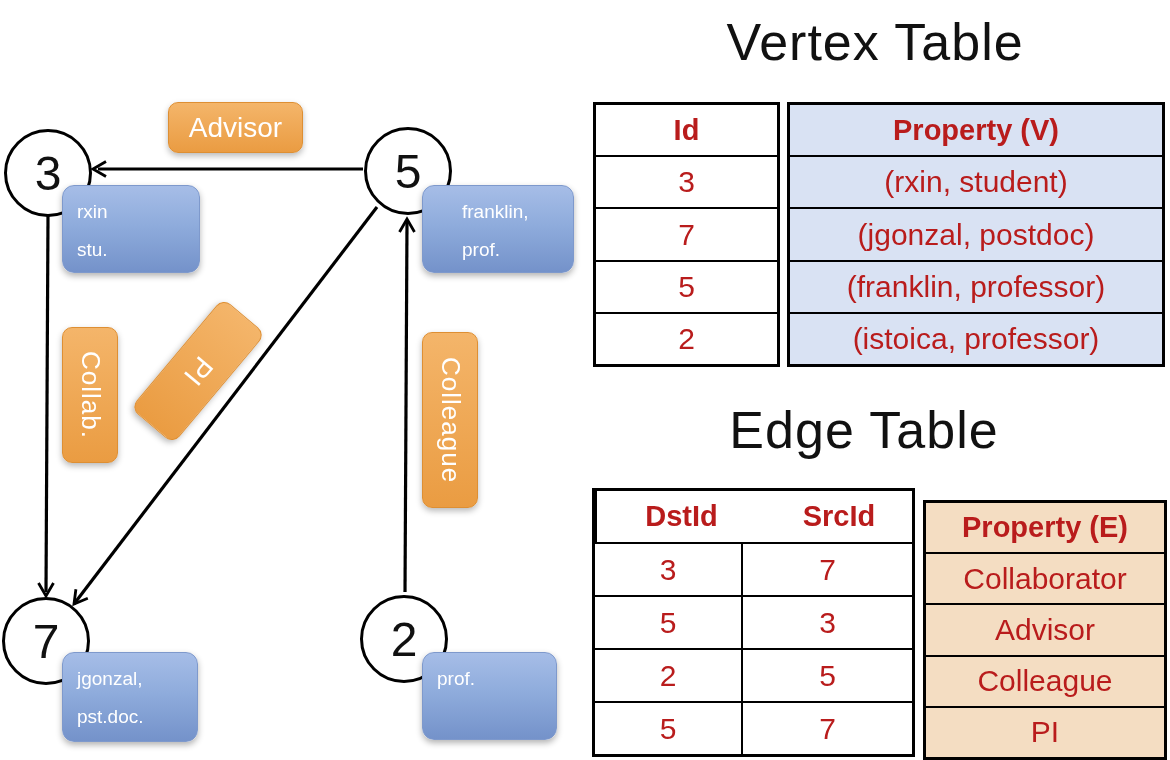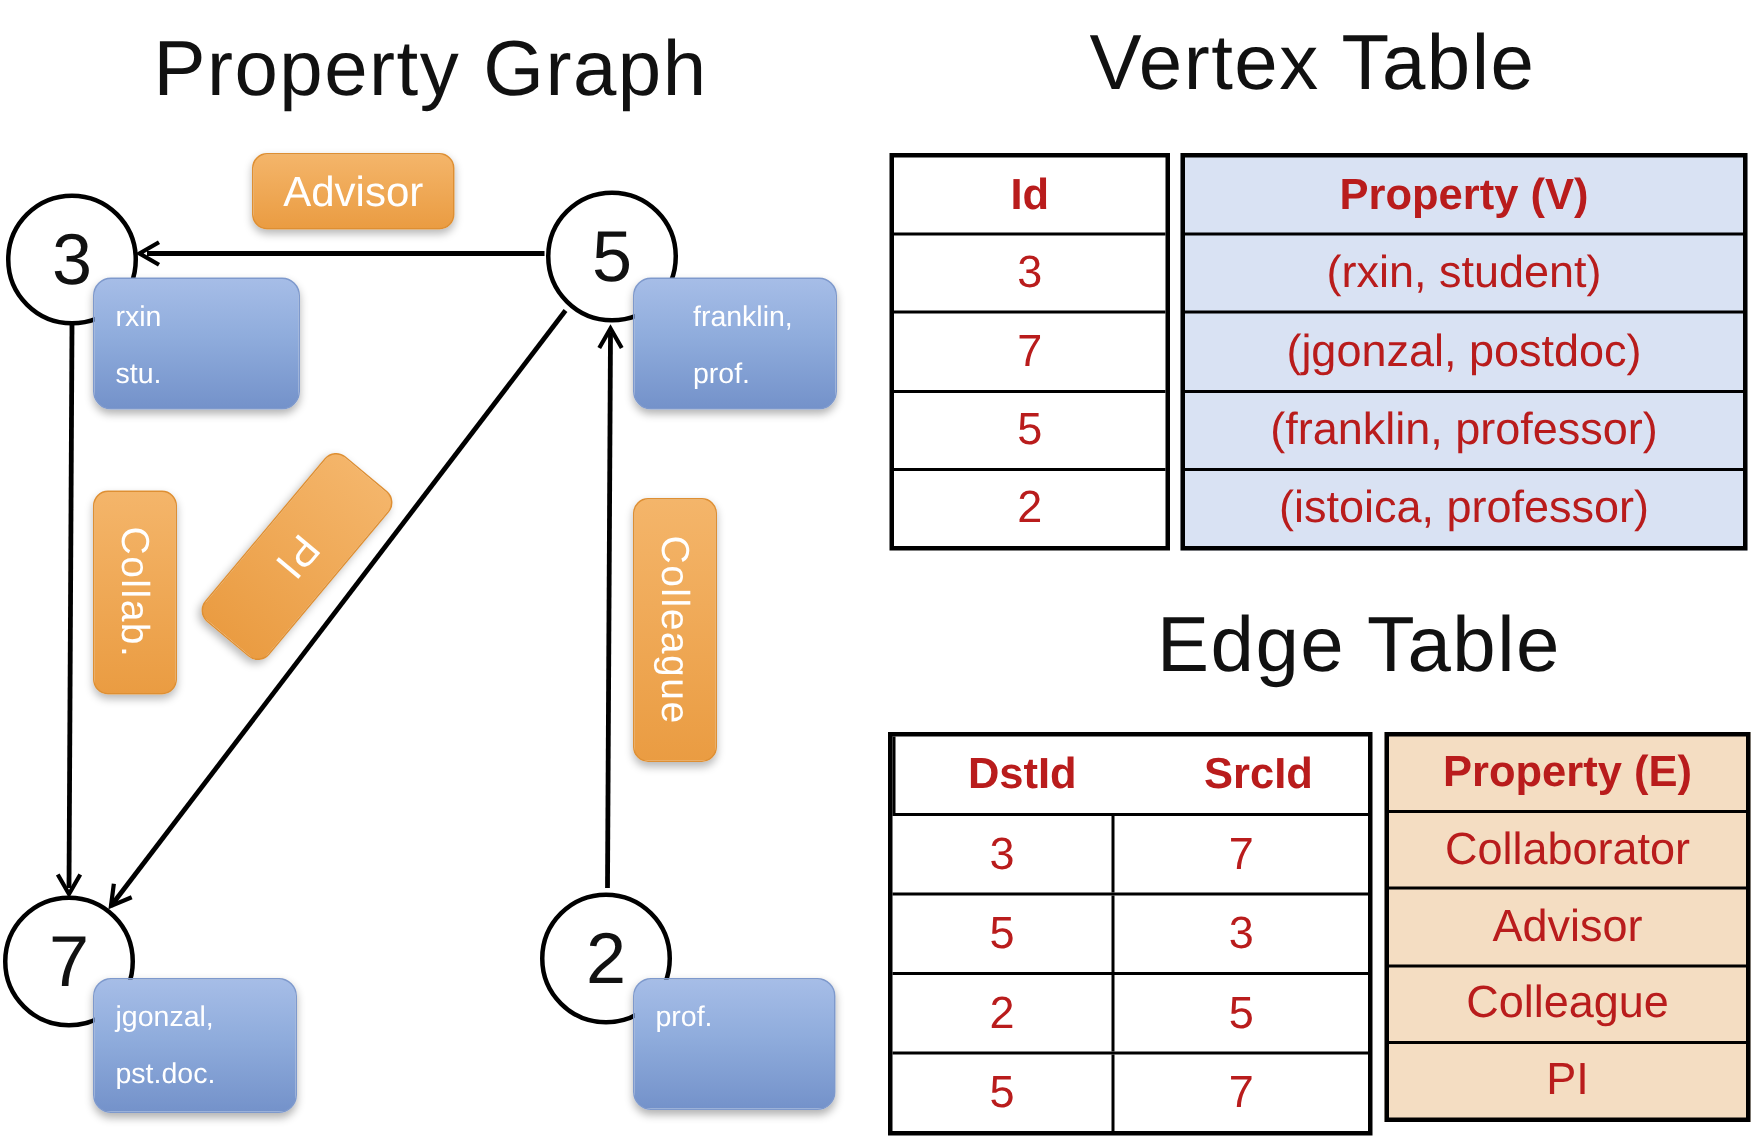--- a/index.html
+++ b/index.html
@@ -55,23 +55,22 @@
   .tcell.hdr { font-weight:bold; font-size:29px; }
   .cdiv { border-left:2.5px solid #000; }
   .bluefill { background:#D9E2F3; }
   .tanfill  { background:#F4DDC2; }
 </style>
 </head>
 <body>
 
 <div id="stage">
 
-  <div class="title" style="left:37px; top:16px; width:500px;">Property Graph</div>
   <div class="title" style="left:640px; top:12px; width:470px;">Vertex Table</div>
-  <div class="title" style="left:676px; top:400px; width:460px;">Edge Table</div>
+  <div class="title" style="left:634px; top:400px; width:460px;">Edge Table</div>
 
   <svg id="arrows" width="1170" height="760">
     <g>
       <line x1="363" y1="169" x2="98" y2="169"></line>
       <polyline points="106,161.5 93,169 106,176.5"></polyline>
     </g>
     <g>
       <line x1="48" y1="216" x2="46" y2="592"></line>
       <polyline points="38.5,583 46,596 53.5,583"></polyline>
     </g>
@@ -95,21 +94,21 @@
     <span class="num">7</span>
   </div>
   <div class="node" style="left:360px; top:595px;">
     <span class="num">2</span>
   </div>
 
   <div class="vbox" style="left:62px; top:185px; width:138px; height:88px;">
     <div>rxin</div>
     <div>stu.</div>
   </div>
-  <div class="vbox" style="left:422px; top:185px; width:136px; height:88px;padding-left:39px;">
+  <div class="vbox" style="left:422px; top:185px; width:152px; height:88px;padding-left:39px;">
     <div>franklin,</div>
     <div>prof.</div>
   </div>
   <div class="vbox" style="left:62px; top:652px; width:136px; height:90px;">
     <div>jgonzal,</div>
     <div>pst.doc.</div>
   </div>
   <div class="vbox" style="left:422px; top:652px; width:135px; height:88px;">
     <div>prof.</div>
   </div>
@@ -179,21 +178,21 @@
     <div class="trow">
       <div class="tcell" style="flex:0 0 146px;">2</div>
       <div class="tcell cdiv">5</div>
     </div>
     <div class="trow">
       <div class="tcell" style="flex:0 0 146px;">5</div>
       <div class="tcell cdiv">7</div>
     </div>
   </div>
 
-  <div class="tblock tanfill" style="left:923px; top:488px; width:244px; height:260px;">
+  <div class="tblock tanfill" style="left:923px; top:500px; width:244px; height:260px;">
     <div class="trow">
         <div class="tcell hdr">Property (E)</div>
       </div>
     <div class="trow">
         <div class="tcell">Collaborator</div>
       </div>
     <div class="trow">
         <div class="tcell">Advisor</div>
       </div>
     <div class="trow">

